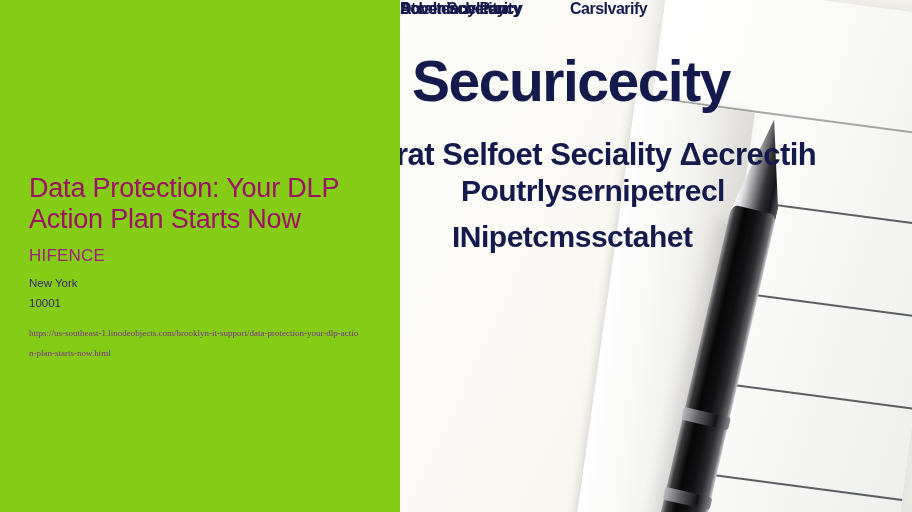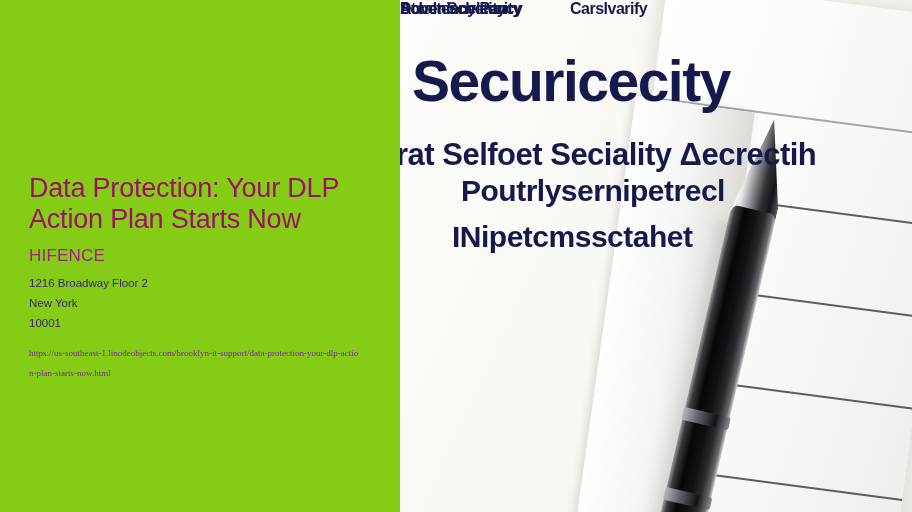--- a/index.html
+++ b/index.html
@@ -242,21 +242,20 @@
 <div class="page">
 
   <div class="left-panel">
     <div class="left-inner">
 
       <h1 class="post-title">Data Protection: Your DLP Action Plan Starts Now</h1>
 
       <div class="brand-name">HIFENCE</div>
 
 
-      <div class="contact-line">1216 Broadway Floor 2</div>
 
       <div class="contact-line">New York</div>
 
       <div class="contact-line">10001</div>
 
       <div class="source-url">https://us-southeast-1.linodeobjects.com/brooklyn-it-support/data-protection-your-dlp-action-plan-starts-now.html</div>
 
     </div>
   </div>
 

